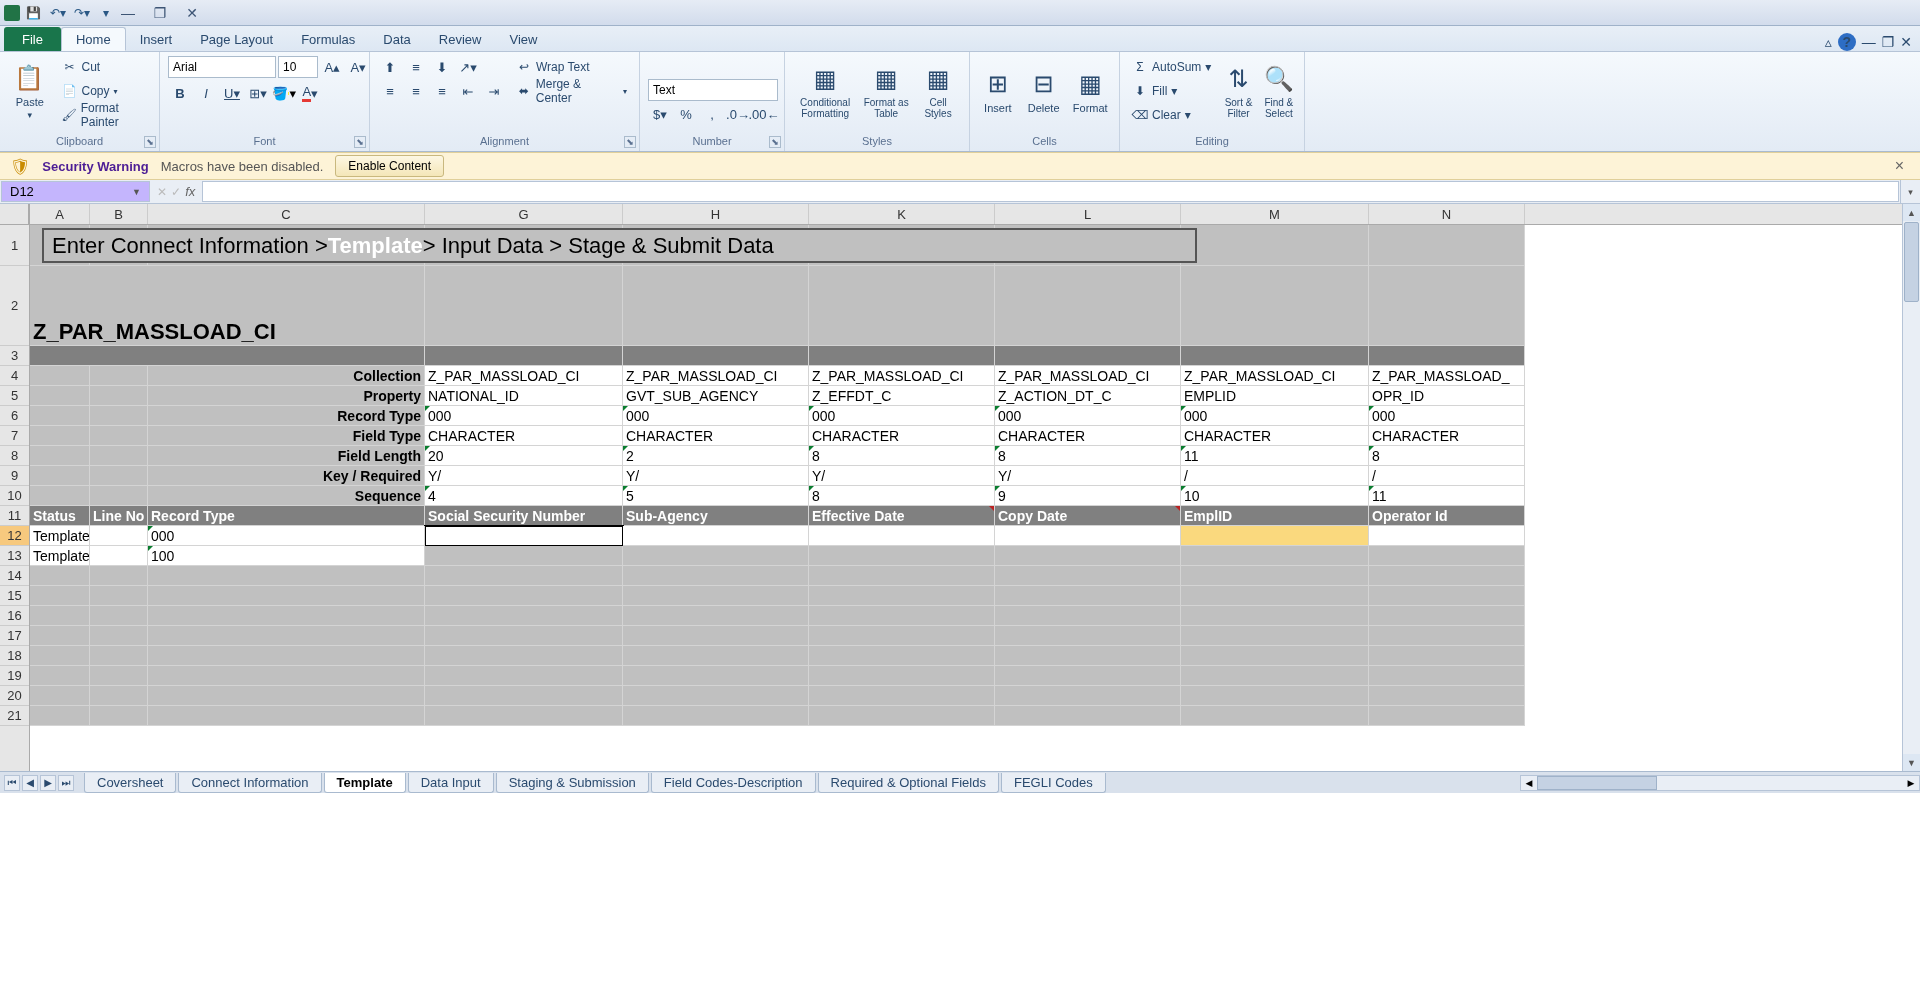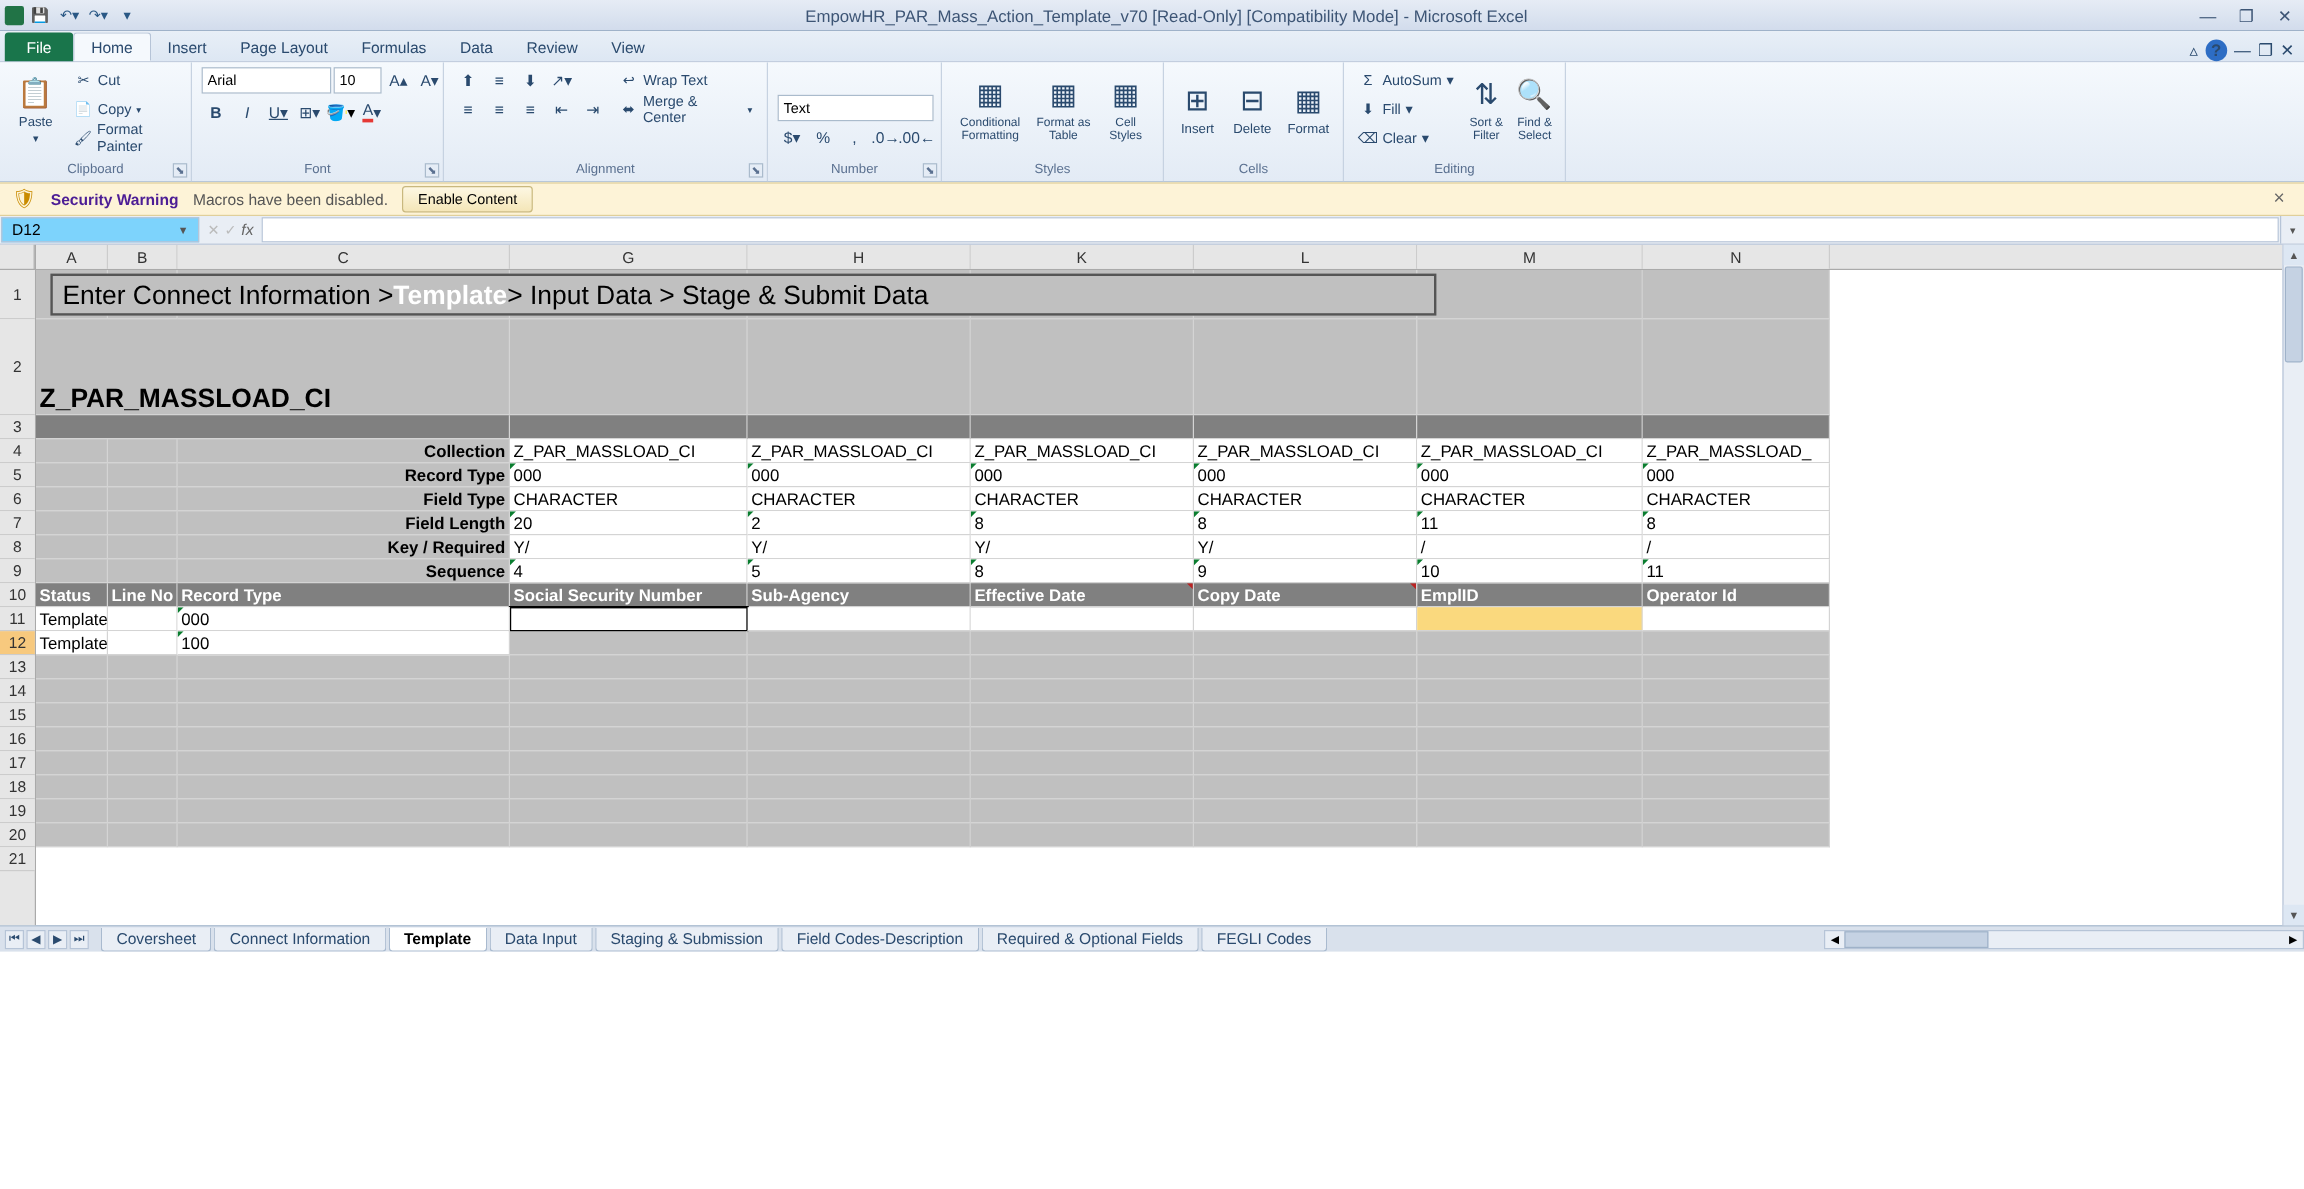--- a/index.html
+++ b/index.html
@@ -31,21 +31,21 @@
 .icon-btn{width:24px;height:22px;display:flex;align-items:center;justify-content:center;color:#2a4a6e;font-size:13px}
 .dropdown-sel{border:1px solid #abc;background:#fff;font-size:12px;height:22px;padding:0 4px}
 .dialog-launcher{position:absolute;right:3px;bottom:3px;font-size:9px;color:#5a7090;border:1px solid #abc;width:12px;height:12px;display:flex;align-items:center;justify-content:center}
 .security-bar{height:28px;background:#fdf3d7;border-top:1px solid #e0cf9a;border-bottom:1px solid #e0cf9a;display:flex;align-items:center;padding:0 10px;gap:12px}
 .security-bar .shield{color:#c98b00;font-size:16px}
 .security-bar .warn-title{font-weight:bold;color:#4c1d95;font-size:13px}
 .security-bar .warn-msg{color:#555;font-size:13px}
 .enable-btn{border:1px solid #c9b87e;background:linear-gradient(#fdf7e3,#f4e6b8);padding:3px 12px;font-size:12px;border-radius:3px}
 .security-bar .close-x{margin-left:auto;font-size:16px;color:#666;padding:0 6px}
 .formula-row{height:24px;display:flex;border-bottom:1px solid #b6c4d7;background:#e9eef5}
-.name-box{width:165px;border:1px solid #b6c4d7;background:#7dd3fc;padding:2px 8px;font-size:13px;margin:1px;display:flex;align-items:center;justify-content:space-between}
+.name-box{width:149px;border:1px solid #b6c4d7;background:#c4b5fd;padding:2px 8px;font-size:13px;margin:1px;display:flex;align-items:center;justify-content:space-between}
 .name-box .arrow{font-size:9px;color:#555}
 .fx-btns{display:flex;align-items:center;padding:0 6px;gap:4px}
 .fx-label{font-style:italic;font-size:13px;color:#666}
 .formula-input{flex:1;background:#fff;border:1px solid #b6c4d7;margin:1px;padding:2px 6px}
 .expand-fbar{width:20px;border-left:1px solid #b6c4d7;display:flex;align-items:center;justify-content:center;font-size:9px;color:#555}
 .sheet-area{position:relative;height:567px;display:flex}
 .row-headers{width:30px;background:#e6e6e6;border-right:1px solid #aaa}
 .corner{height:21px;background:#e6e6e6;border-bottom:1px solid #aaa;border-right:1px solid #aaa}
 .rh{height:20px;border-bottom:1px solid #ccc;font-size:13px;color:#333;display:flex;align-items:center;justify-content:center;background:#e6e6e6}
 .rh.sel{background:#f7c97e}
@@ -86,21 +86,20 @@
 <body>
 
 <div class="titlebar">
   <div class="left-icons">
     <span class="excel-logo"></span>
     <span class="qat-btn">💾</span>
     <span class="qat-btn">↶▾</span>
     <span class="qat-btn">↷▾</span>
     <span class="qat-btn">▾</span>
   </div>
-  <div class="title">EmpowHR_PAR_Mass_Action_Template_v70  [Read-Only]  [Compatibility Mode] - Microsoft Excel</div>
   <div class="win-controls">
     <span>―</span>
     <span>❐</span>
     <span>✕</span>
   </div>
 </div>
 
 <div class="ribbon-tabs">
   <div class="file-tab">File</div>
   <div class="rtab active">Home</div>
@@ -371,20 +370,31 @@
           <div class="cell colB"></div>
           <div class="cell colC right">Collection</div>
           <div class="cell white colG">Z_PAR_MASSLOAD_CI</div>
           <div class="cell white colH">Z_PAR_MASSLOAD_CI</div>
           <div class="cell white colK">Z_PAR_MASSLOAD_CI</div>
           <div class="cell white colL">Z_PAR_MASSLOAD_CI</div>
           <div class="cell white colM">Z_PAR_MASSLOAD_CI</div>
           <div class="cell white colN">Z_PAR_MASSLOAD_</div>
         </div>
 
+      <div class="row">
+          <div class="cell colA"></div>
+          <div class="cell colB"></div>
+          <div class="cell colC right">Property</div>
+          <div class="cell white colG">NATIONAL_ID</div>
+          <div class="cell white colH">GVT_SUB_AGENCY</div>
+          <div class="cell white colK">Z_EFFDT_C</div>
+          <div class="cell white colL">Z_ACTION_DT_C</div>
+          <div class="cell white colM">EMPLID</div>
+          <div class="cell white colN">OPR_ID</div>
+        </div>
 
       <div class="row">
           <div class="cell colA"></div>
           <div class="cell colB"></div>
           <div class="cell colC right">Record Type</div>
           <div class="cell white colG green-tick">000</div>
           <div class="cell white colH green-tick">000</div>
           <div class="cell white colK green-tick">000</div>
           <div class="cell white colL green-tick">000</div>
           <div class="cell white colM green-tick">000</div>

